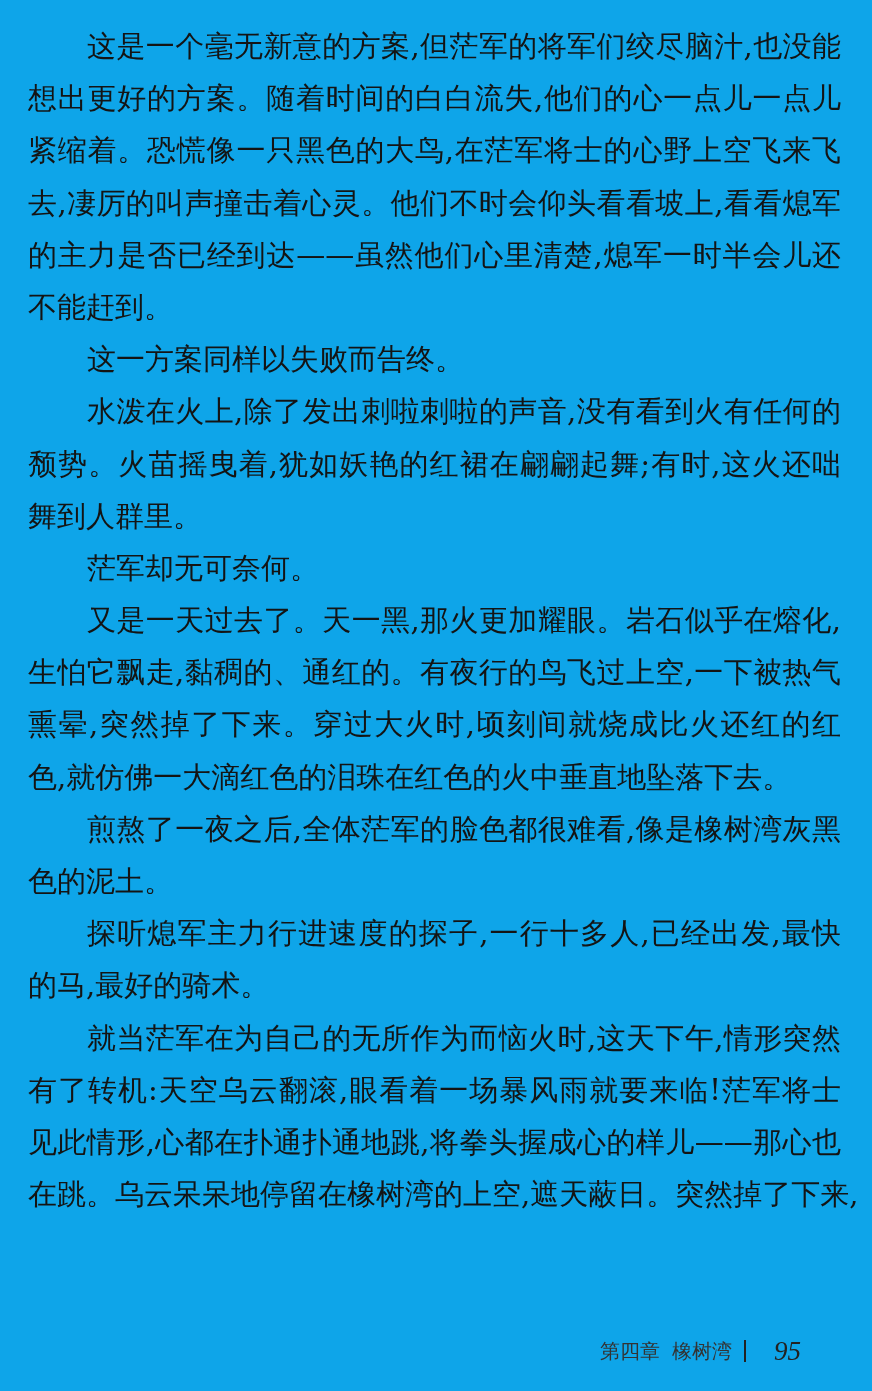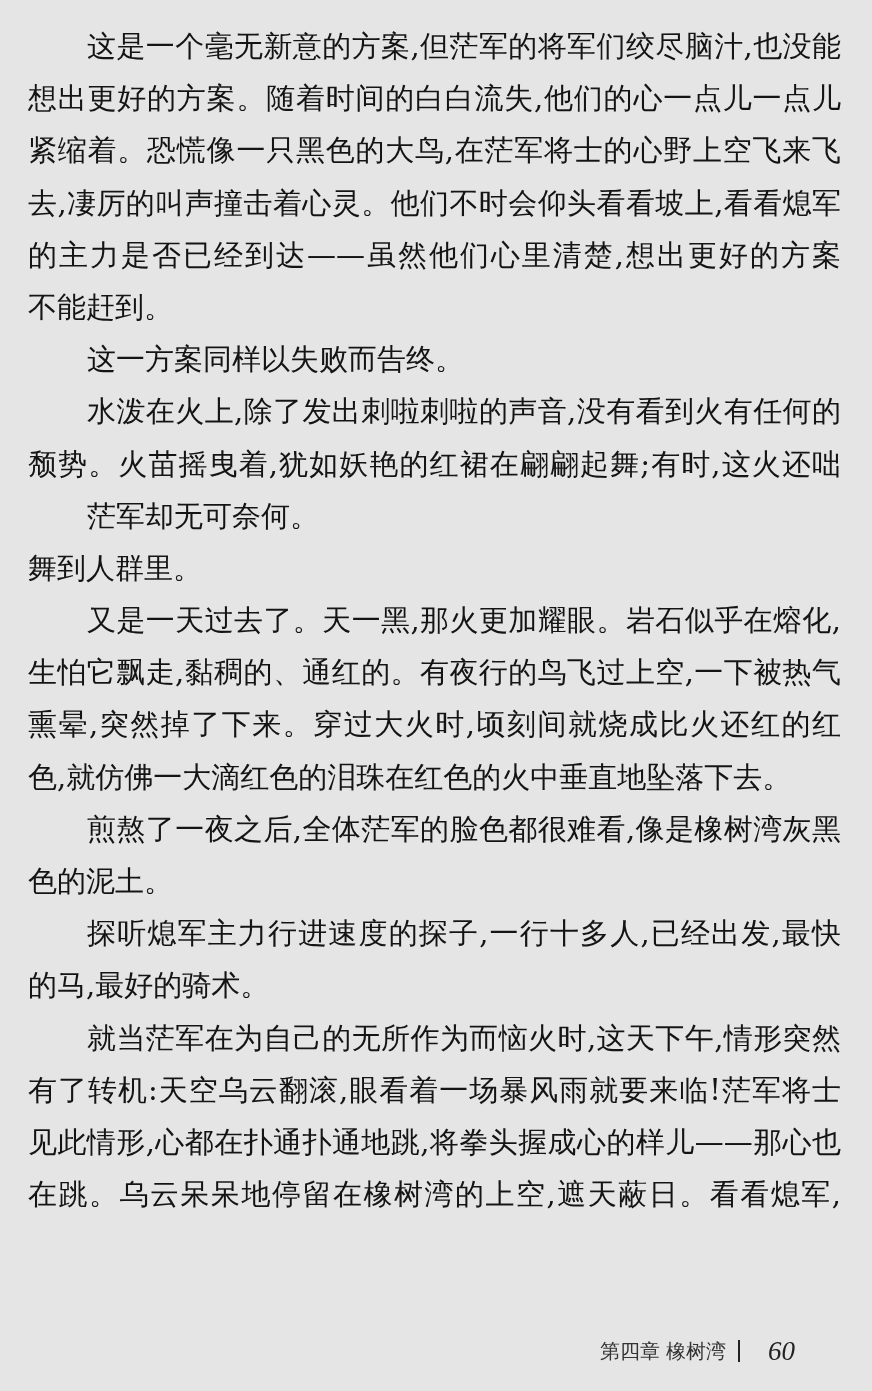--- a/index.html
+++ b/index.html
@@ -1,71 +1,71 @@
 <!DOCTYPE html>
 <html><head>
 <meta charset="utf-8">
 <style>
   html, body { margin: 0; padding: 0; background: #ffffff; }
   body { width: 872px; height: 1391px; position: relative; overflow: hidden; }
   .page {
     position: absolute; left: 0; top: 0; width: 872px; height: 1391px;
-    background: #e5e5e5; color: #141414;
+    background: #0ea5e9; color: #141414;
     font-family: "DejaVu Serif", "Liberation Serif", serif;
   }
   .body-text { position: absolute; left: 28px; top: 24px; width: 813px; }
   .line {
     position: relative; height: 52.2px; line-height: 44px;
     font-size: 29px; white-space: nowrap;
     text-align: justify; text-align-last: justify;
   }
   .line.indent { padding-left: 59px; }
   .line.last { text-align-last: left; }
   .footer {
     position: absolute; top: 1336px; left: 600px; height: 30px;
     font-family: "DejaVu Sans", "Liberation Sans", sans-serif;
     font-size: 20px; color: #333; display: flex; align-items: center;
   }
-  .footer .chapter { margin-right: 6px; }
+  .footer .chapter { margin-right: 12px; }
   .footer .title { margin-right: 12px; }
   .footer .sep { width: 2px; height: 22px; background: #222; margin-right: 28px; }
   .footer .pageno {
     font-family: "Liberation Serif", "DejaVu Serif", serif;
     font-style: italic; font-size: 27px; color: #222;
   }
 </style>
 </head>
 <body>
 
 <div class="page">
   <div class="body-text" id="body-text">
       <div class="line indent">这是一个毫无新意的方案,但茫军的将军们绞尽脑汁,也没能</div>
       <div class="line">想出更好的方案。随着时间的白白流失,他们的心一点儿一点儿</div>
       <div class="line">紧缩着。恐慌像一只黑色的大鸟,在茫军将士的心野上空飞来飞</div>
       <div class="line">去,凄厉的叫声撞击着心灵。他们不时会仰头看看坡上,看看熄军</div>
-      <div class="line">的主力是否已经到达——虽然他们心里清楚,想出更好的方案</div>
+      <div class="line">的主力是否已经到达——虽然他们心里清楚,熄军一时半会儿还</div>
       <div class="line last">不能赶到。</div>
       <div class="line indent last">这一方案同样以失败而告终。</div>
       <div class="line indent">水泼在火上,除了发出刺啦刺啦的声音,没有看到火有任何的</div>
       <div class="line">颓势。火苗摇曳着,犹如妖艳的红裙在翩翩起舞;有时,这火还咄</div>
+      <div class="line last">舞到人群里。</div>
       <div class="line indent last">茫军却无可奈何。</div>
-      <div class="line last">舞到人群里。</div>
       <div class="line indent">又是一天过去了。天一黑,那火更加耀眼。岩石似乎在熔化,</div>
       <div class="line">生怕它飘走,黏稠的、通红的。有夜行的鸟飞过上空,一下被热气</div>
       <div class="line">熏晕,突然掉了下来。穿过大火时,顷刻间就烧成比火还红的红</div>
       <div class="line last">色,就仿佛一大滴红色的泪珠在红色的火中垂直地坠落下去。</div>
       <div class="line indent">煎熬了一夜之后,全体茫军的脸色都很难看,像是橡树湾灰黑</div>
       <div class="line last">色的泥土。</div>
       <div class="line indent">探听熄军主力行进速度的探子,一行十多人,已经出发,最快</div>
       <div class="line last">的马,最好的骑术。</div>
       <div class="line indent">就当茫军在为自己的无所作为而恼火时,这天下午,情形突然</div>
       <div class="line">有了转机:天空乌云翻滚,眼看着一场暴风雨就要来临!茫军将士</div>
       <div class="line">见此情形,心都在扑通扑通地跳,将拳头握成心的样儿——那心也</div>
-      <div class="line">在跳。乌云呆呆地停留在橡树湾的上空,遮天蔽日。看看熄军,</div>
+      <div class="line">在跳。乌云呆呆地停留在橡树湾的上空,遮天蔽日。突然掉了下来,</div>
     </div>
 
   <div class="footer">
     <span class="chapter">第四章</span>
     <span class="title">橡树湾</span>
     <span class="sep"></span>
-    <span class="pageno">60</span>
+    <span class="pageno">95</span>
   </div>
 </div>
 
 </body></html>

